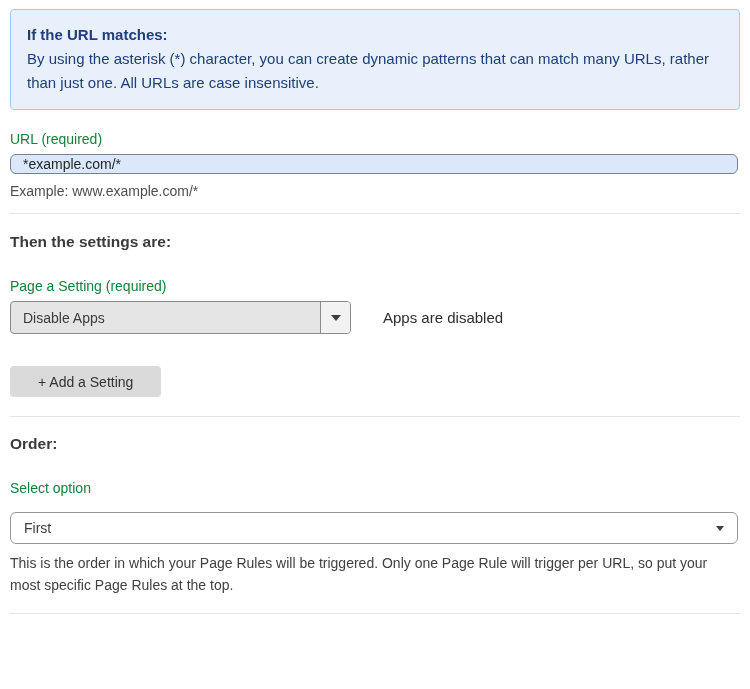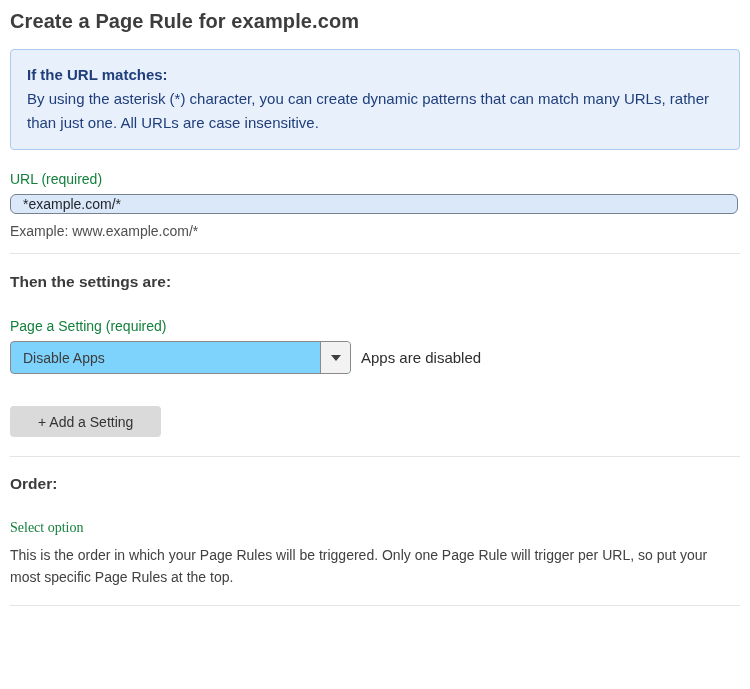--- a/index.html
+++ b/index.html
@@ -80,21 +80,21 @@
   .heading-settings { margin: 19px 0 27px 0; }
   .heading-order { margin: 18px 0 27px 0; }
 
   .setting-row { display: flex; align-items: center; }
 
   .select-box {
     display: flex;
     align-items: stretch;
     width: 341px;
     height: 33px;
-    background: #7dd3fc;
+    background: #e5e5e5;
     border: 1px solid #8a8a8a;
     border-radius: 4px;
     overflow: hidden;
     cursor: pointer;
   }
   .select-value {
     flex: 1;
     display: flex;
     align-items: center;
     padding-left: 12px;
@@ -111,21 +111,21 @@
     cursor: pointer;
   }
   .triangle-down {
     width: 0; height: 0;
     border-left: 5px solid transparent;
     border-right: 5px solid transparent;
     border-top: 6px solid #3f3f3f;
   }
 
   .setting-status {
-    margin-left: 10px;
+    margin-left: 32px;
     font-size: 15px;
     color: #2e2e2e;
   }
 
   .add-setting-btn {
     display: inline-block;
     margin: 32px 0 19px 0;
     background: #dadada;
     border: none;
     border-radius: 4px;
@@ -162,28 +162,27 @@
 
   .help-text {
     font-size: 14px;
     line-height: 22px;
     color: #414141;
     width: 700px;
     margin-bottom: 17px;
   }
 
   .label-setting { margin-top: 0; }
-  .label-order { margin-bottom: 8px; font-family: Liberation Serif, serif; }
+  .label-order { margin-bottom: 16px; }
 </style>
 </head>
 <body>
 
 <div class="page">
 
-  <h1 class="page-title">Create a Page Rule for example.com</h1>
 
   <div class="info-box">
     <div class="info-heading">If the URL matches:</div>
     <div class="info-body">By using the asterisk (*) character, you can create dynamic patterns that can match many URLs, rather than just one. All URLs are case insensitive.</div>
   </div>
 
   <div class="field-label">URL (required)</div>
   <input type="text" class="url-input" value="*example.com/*" style="">
   <div class="example-text">Example: www.example.com/*</div>
 
@@ -204,20 +203,24 @@
   </div>
 
   <button class="add-setting-btn">+ Add a Setting</button>
 
   <hr class="divider">
 
   <h2 class="section-heading heading-order">Order:</h2>
 
   <div class="field-label label-order">Select option</div>
 
+  <div class="order-select">
+    <span class="select-text">First</span>
+    <span class="triangle-down"></span>
+  </div>
 
   <div class="help-text">This is the order in which your Page Rules will be triggered. Only one Page Rule will trigger per URL, so put your most specific Page Rules at the top.</div>
 
   <hr class="divider">
 
   
 
 </div>
 
 </body></html>

